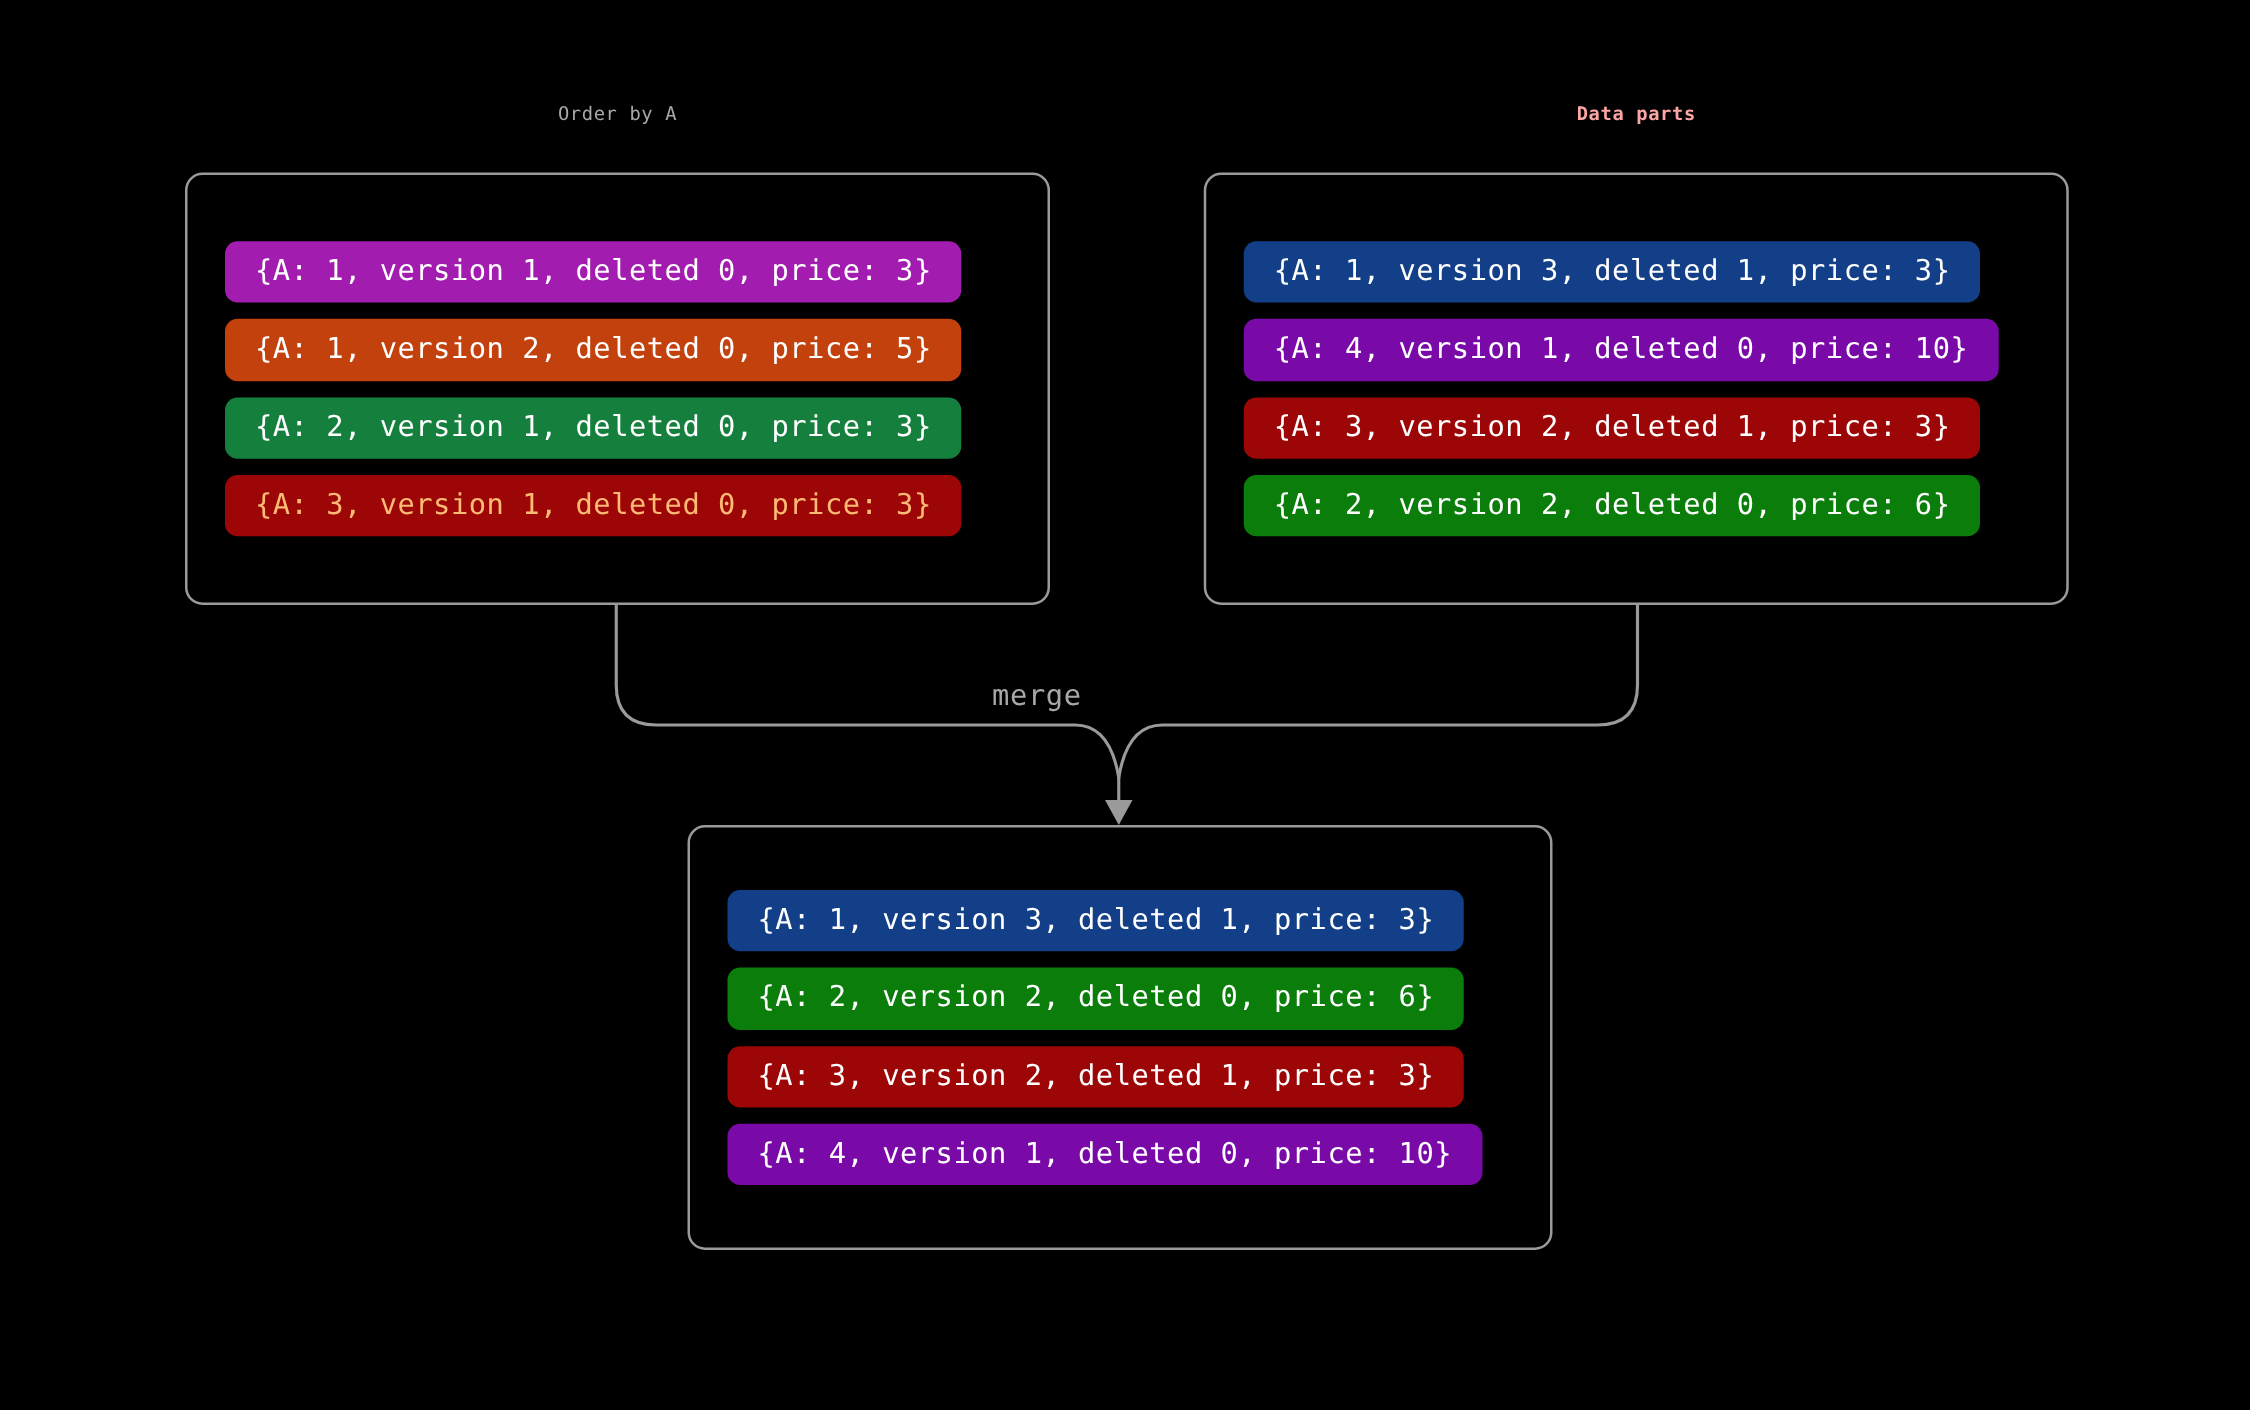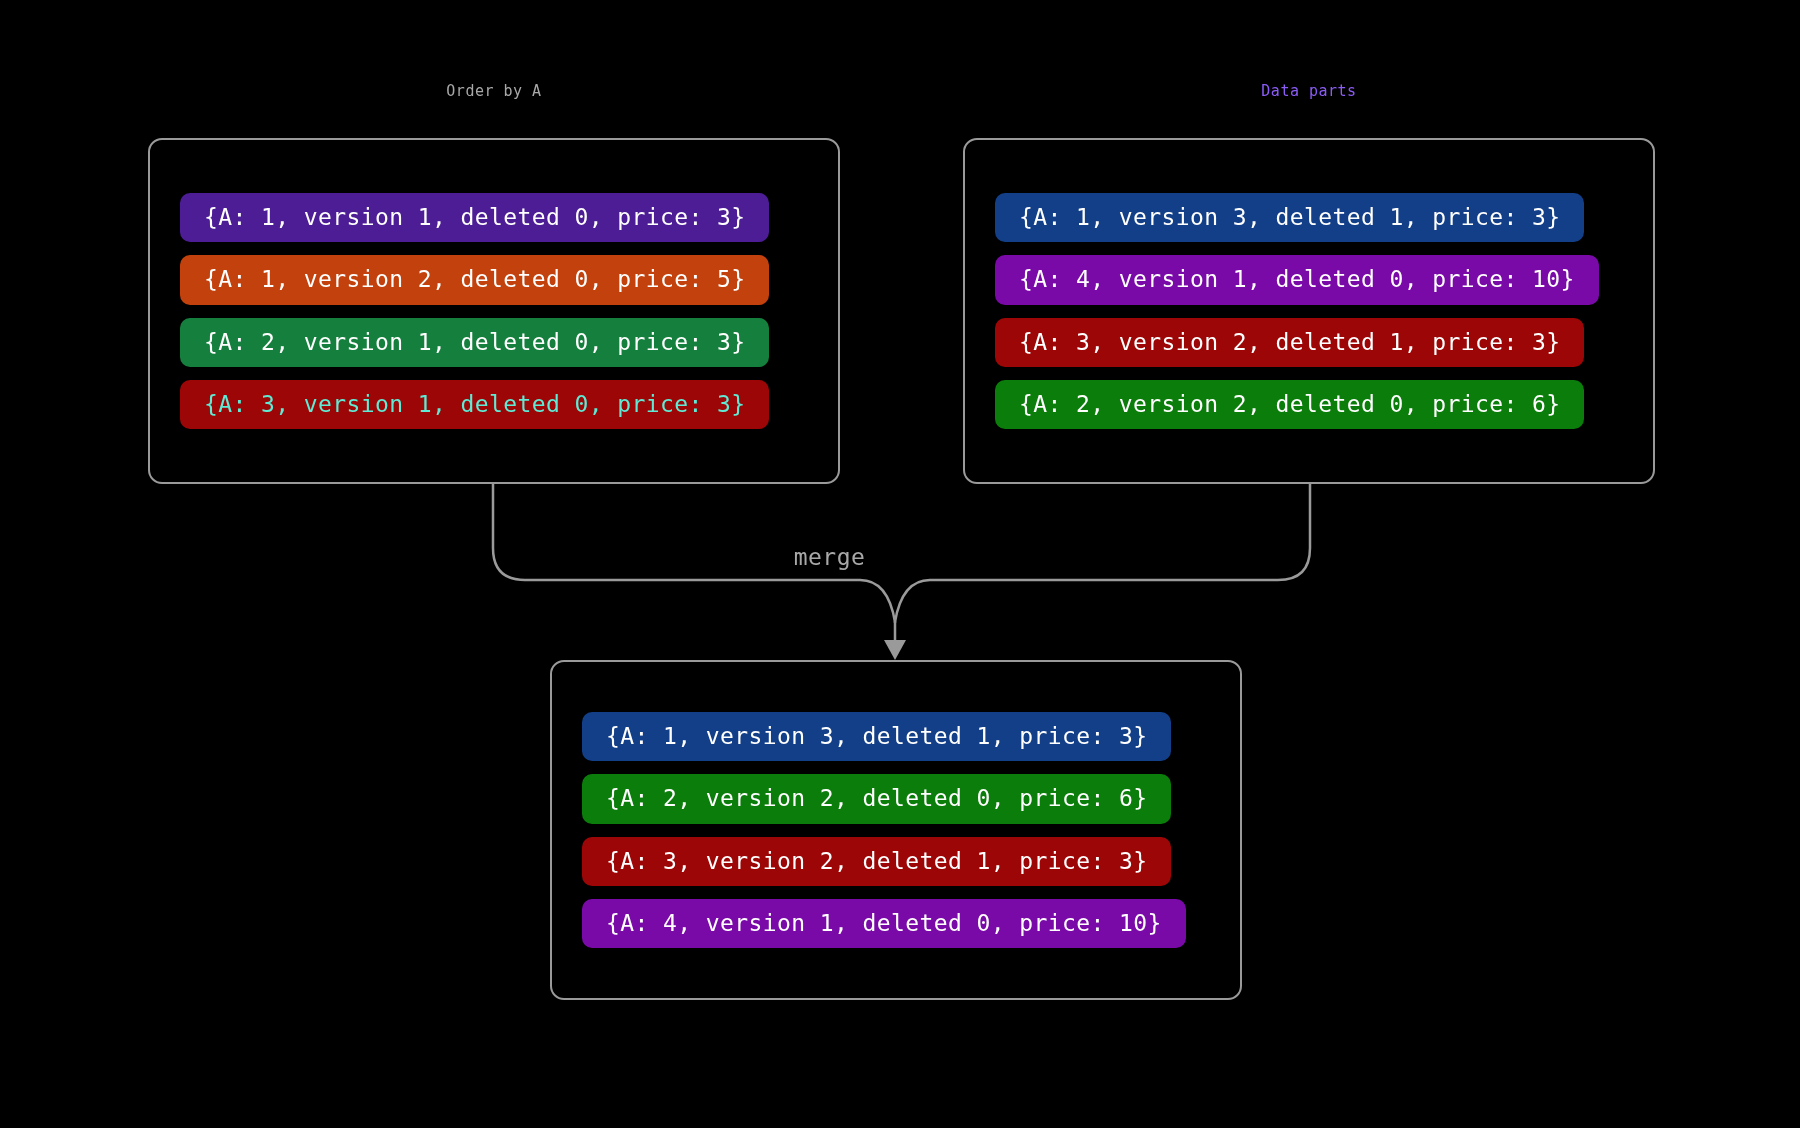--- a/index.html
+++ b/index.html
@@ -149,28 +149,28 @@
              L 930 580
              Q 902 580 895 622" fill="none" stroke="#9a9a9a" stroke-width="2.5" stroke-linecap="round"></path>
 
     <path d="M 895 622 L 895 642" fill="none" stroke="#9a9a9a" stroke-width="2.5" stroke-linecap="round"></path>
 
     <polygon points="884,640 906,640 895,660" fill="#9a9a9a"></polygon>
   </svg>
 
   <div class="panel-title" id="title-order" style="color: rgb(168, 168, 168);">Order by A</div>
 
-  <div class="panel-title" id="title-parts" style="color: #8b5cf6;">Data parts</div>
+  <div class="panel-title" id="title-parts" style="color: #fca5a5; font-weight: bold;">Data parts</div>
 
   <div class="panel" id="panel-order" style="border-color: rgb(154, 154, 154);">
     <div class="panel-rows">
-      <div class="chip" style="background: #4c1d95; color: rgb(255, 255, 255);">{A: 1, version 1, deleted 0, price: 3}</div>
+      <div class="chip" style="background: #a21caf; color: rgb(255, 255, 255);">{A: 1, version 1, deleted 0, price: 3}</div>
       <div class="chip" style="background: #c2410c; color: rgb(255, 255, 255);">{A: 1, version 2, deleted 0, price: 5}</div>
       <div class="chip" style="background: #15803d; color: rgb(255, 255, 255); text-align: center;">{A: 2, version 1, deleted 0, price: 3}</div>
-      <div class="chip" style="background: rgb(156, 6, 6); color: #5eead4;">{A: 3, version 1, deleted 0, price: 3}</div>
+      <div class="chip" style="background: rgb(156, 6, 6); color: #fdba74;">{A: 3, version 1, deleted 0, price: 3}</div>
     </div>
   </div>
 
   <div class="panel" id="panel-parts" style="border-color: rgb(154, 154, 154);">
     <div class="panel-rows">
       <div class="chip" style="background: rgb(18, 63, 135); color: rgb(255, 255, 255);">{A: 1, version 3, deleted 1, price: 3}</div>
       <div class="chip" style="background: rgb(122, 10, 168); color: rgb(255, 255, 255);">{A: 4, version 1, deleted 0, price: 10}</div>
       <div class="chip" style="background: rgb(156, 6, 6); color: rgb(255, 255, 255);">{A: 3, version 2, deleted 1, price: 3}</div>
       <div class="chip" style="background: rgb(11, 125, 11); color: rgb(255, 255, 255);">{A: 2, version 2, deleted 0, price: 6}</div>
     </div>

